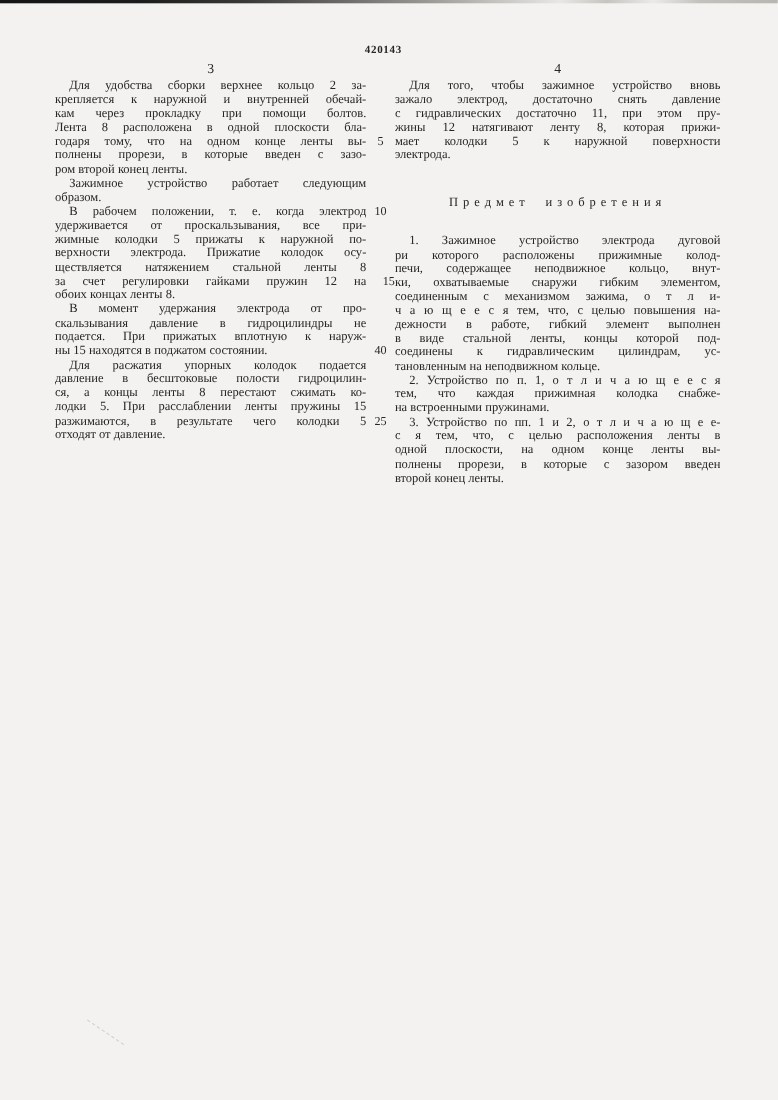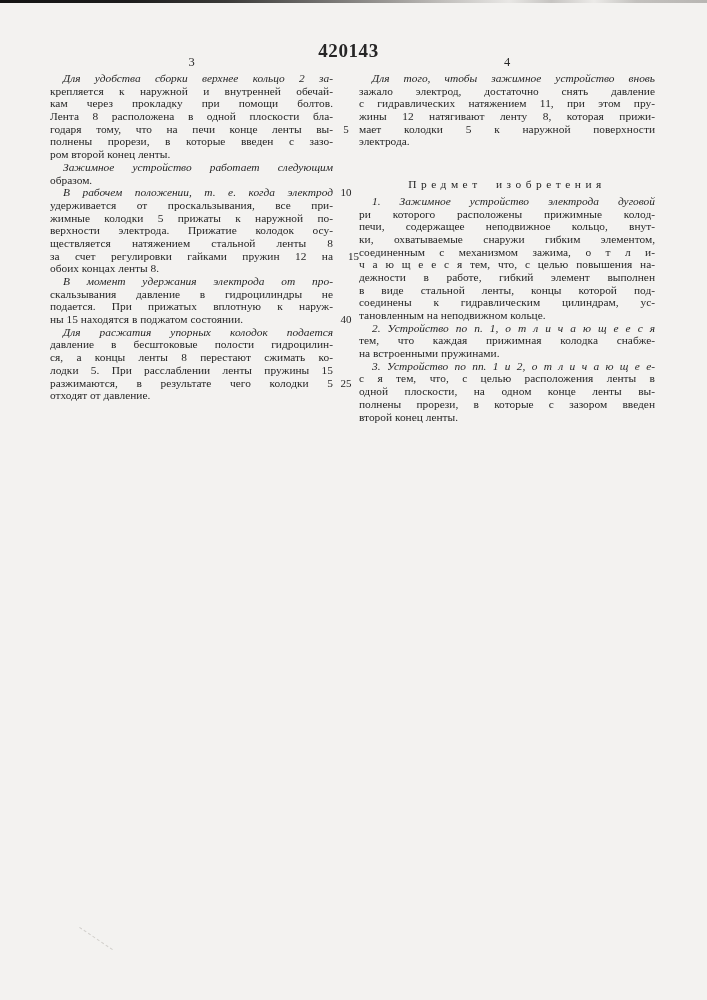--- a/index.html
+++ b/index.html
@@ -22,21 +22,21 @@
       #b8b6b3 100%);
   }
   .scan-scratch {
     position: absolute; left: 76px; top: 938px; width: 40px; height: 0;
     border-top: 1px dashed #d2d0cc;
     transform: rotate(34deg);
   }
   .patent-number {
     position: absolute; top: 40px; left: 0; width: 697px;
     text-align: center;
-    font-weight: bold; font-size: 19px; letter-spacing: 0.6px;
+    font-weight: bold; font-size: 10px; letter-spacing: 0.6px;
   }
   .col-page-number {
     position: absolute; top: 55px;
     font-size: 12.5px; text-align: center;
   }
   .col-page-number.left  { left: 50px;  width: 283px; }
   .col-page-number.right { left: 359px; width: 296px; }
   .columns {
     position: absolute; top: 72px; left: 50px;
     display: flex; align-items: flex-start;
@@ -44,23 +44,23 @@
   .col-left  { width: 283px; }
   .gutter    { width: 26px; position: relative; align-self: stretch; }
   .col-right { width: 296px; }
   .paragraph { margin: 0; }
   .line {
     font-size: 11.4px;
     line-height: 12.7px; height: 12.7px;
     text-align: justify; text-align-last: justify;
     overflow: hidden; white-space: nowrap;
   }
-  .line.first { text-indent: 13px; font-style: italic; }
+  .line.first { text-indent: 13px; }
   .line.last  { text-align-last: left; white-space: normal; }
-  .paragraph.heading { margin-top: 30px; margin-bottom: 4px; }
+  .paragraph.heading { margin-top: 30px; margin-bottom: 22px; }
   .paragraph.heading .line {
     text-align: center; text-align-last: center;
     letter-spacing: 4.5px; word-spacing: 7px;
     white-space: normal;
   }
   .gutter-num {
     position: absolute; left: 0; width: 100%;
     text-align: center;
     font-size: 11px; line-height: 12.7px;
   }
@@ -77,21 +77,21 @@
 
 <div class="col-page-number right">4</div>
 
 <div class="columns">
   <div class="col-left" id="left-col">
       <div class="paragraph">
         <div class="line first">Для удобства сборки верхнее кольцо 2 за-</div>
         <div class="line">крепляется к наружной и внутренней обечай-</div>
         <div class="line">кам через прокладку при помощи болтов.</div>
         <div class="line">Лента 8 расположена в одной плоскости бла-</div>
-        <div class="line">годаря тому, что на печи конце ленты вы-</div>
+        <div class="line">годаря тому, что на одном конце ленты вы-</div>
         <div class="line">полнены прорези, в которые введен с зазо-</div>
         <div class="line last">ром второй конец ленты.</div>
       </div>
       <div class="paragraph">
         <div class="line first">Зажимное устройство работает следующим</div>
         <div class="line last">образом.</div>
       </div>
       <div class="paragraph">
         <div class="line first">В рабочем положении, т. е. когда электрод</div>
         <div class="line">удерживается от проскальзывания, все при-</div>
@@ -120,21 +120,21 @@
       <div class="gutter-num" style="top: 50.8px;">5</div>
       <div class="gutter-num" style="top: 114.3px;">10</div>
       <div class="gutter-num" style="top: 177.8px; text-align: right;">15</div>
       <div class="gutter-num" style="top: 241.3px;">40</div>
       <div class="gutter-num" style="top: 304.8px;">25</div>
     </div>
   <div class="col-right" id="right-col">
       <div class="paragraph">
         <div class="line first">Для того, чтобы зажимное устройство вновь</div>
         <div class="line">зажало электрод, достаточно снять давление</div>
-        <div class="line">с гидравлических натяжением 11, при этом пру-</div>
+        <div class="line">с гидравлических достаточно 11, при этом пру-</div>
         <div class="line">жины 12 натягивают ленту 8, которая прижи-</div>
         <div class="line">мает колодки 5 к наружной поверхности</div>
         <div class="line last">электрода.</div>
       </div>
       <div class="paragraph heading">
         <div class="line last">Предмет изобретения</div>
       </div>
       <div class="paragraph">
         <div class="line first">1. Зажимное устройство электрода дуговой</div>
         <div class="line">ри которого расположены прижимные колод-</div>

